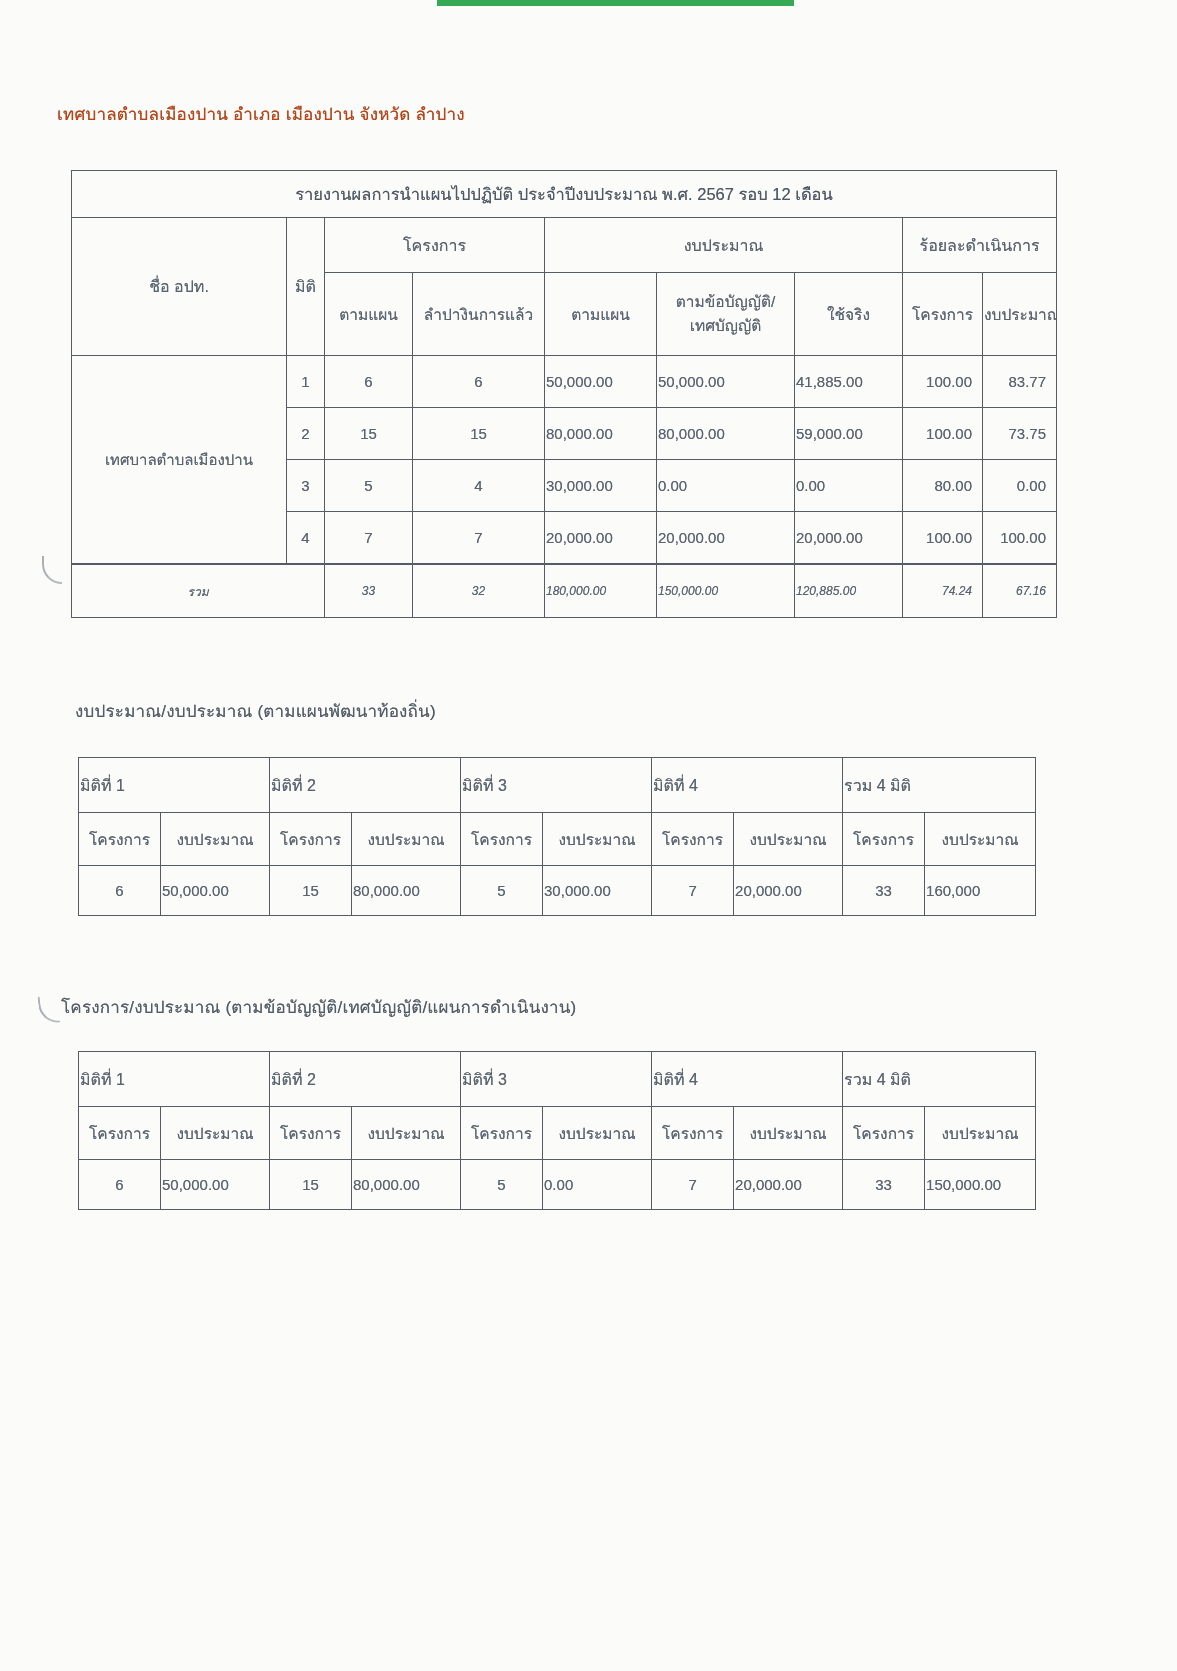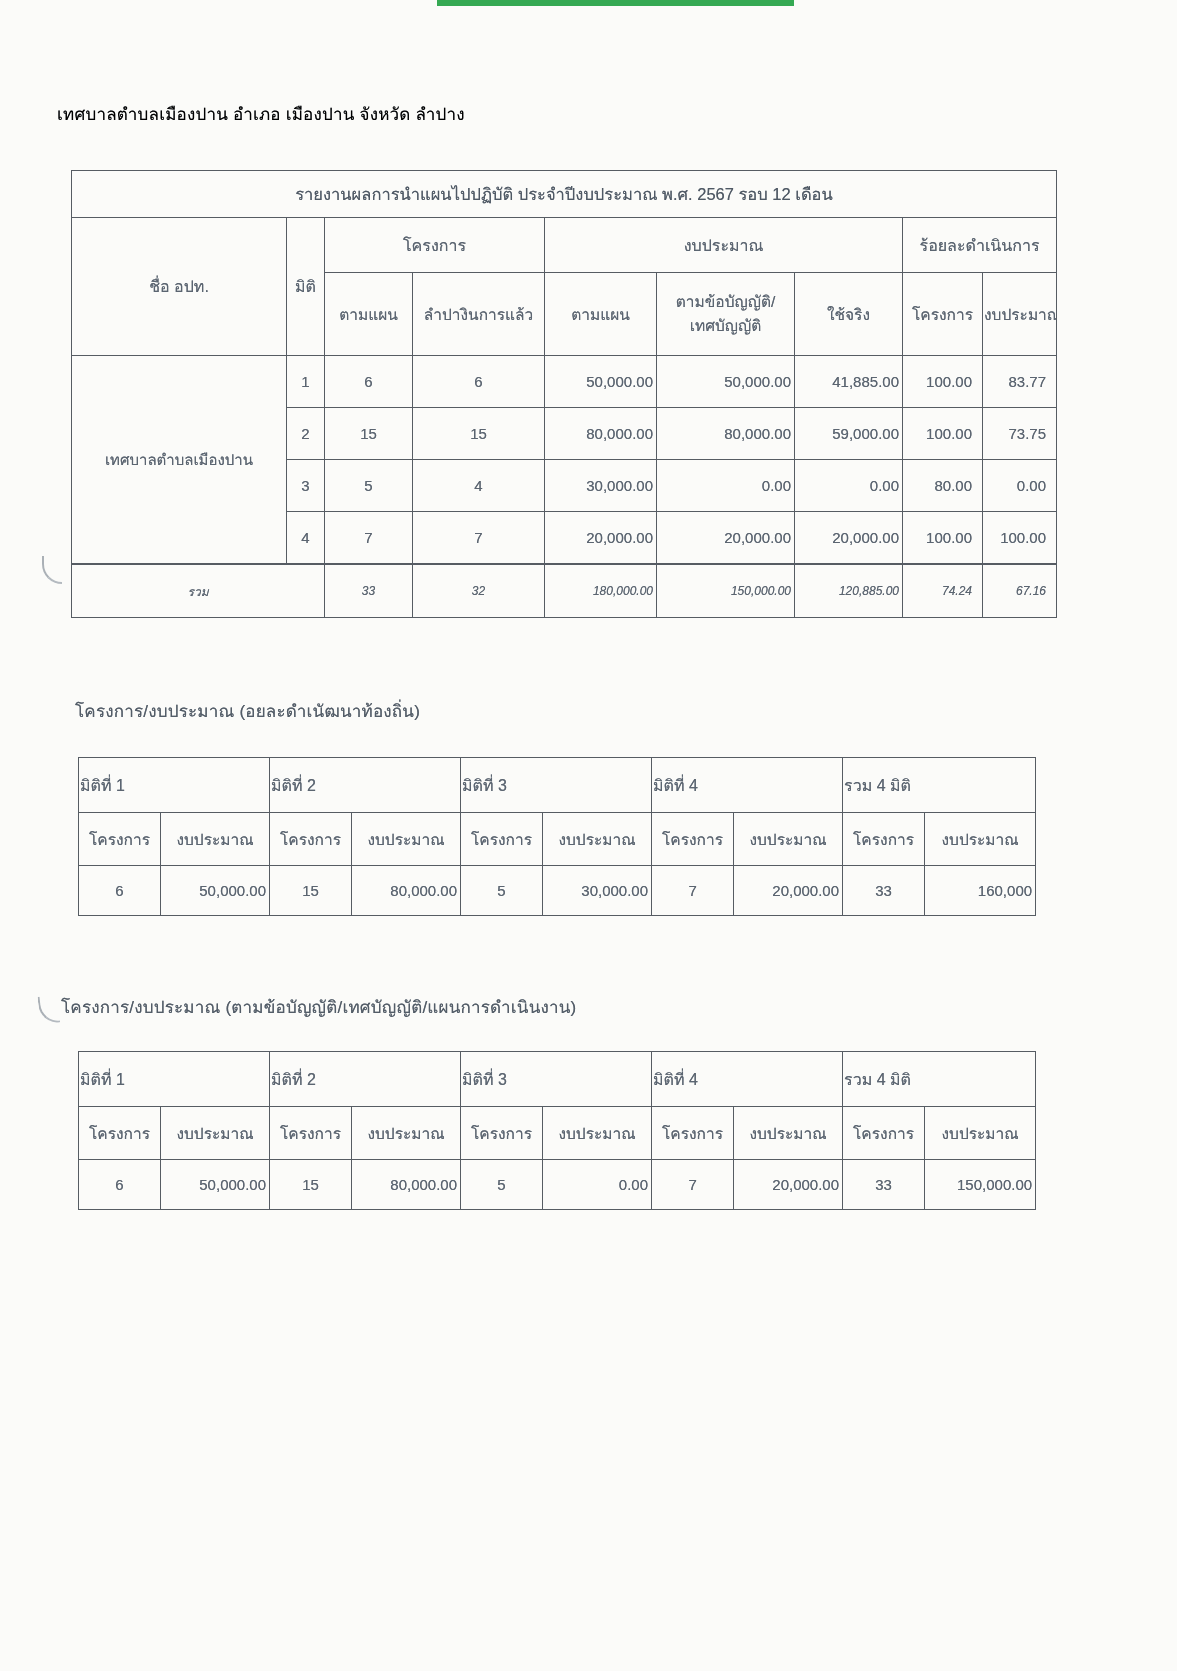--- a/index.html
+++ b/index.html
@@ -14,38 +14,38 @@
     text-shadow:0 0 .5px rgba(88,98,110,.75);
   }
   
   .scan-green{position:absolute;left:437px;top:0;width:357px;height:6px;background:#35a953;}
   .curl{position:absolute;width:26px;height:30px;border:0;}
   .curl:before{content:"";position:absolute;left:6px;top:0;width:18px;height:26px;
     border-left:2px solid #aab0b6;border-bottom:2px solid #b4bac0;border-bottom-left-radius:22px;}
   .curl1{left:36px;top:556px;}
   .curl2{left:33px;top:996px;transform:rotate(-6deg);}
 
-  .muni-line{position:absolute;left:57px;top:100px;font-size:17px;color:#000000;letter-spacing:.2px;}
+  .muni-line{position:absolute;left:57px;top:100px;font-size:17px;color:#c2410c;letter-spacing:.2px;}
   .sec-head{position:absolute;font-size:17px;color:#535d68;letter-spacing:.2px;}
   .sec-head-plan{left:75px;top:697px;}
   .sec-head-ord{left:61px;top:993px;}
 
   table{border-collapse:collapse;position:absolute;table-layout:fixed;background:transparent;}
   td{border:1px solid #565c63;font-size:15px;color:#5b6571;vertical-align:middle;
      overflow:hidden;white-space:nowrap;}
 
   
   .t1{left:65px;top:170px;width:985px;margin-left:6px;}
   .t1 .title-cell{height:44px;text-align:center;font-size:16.5px;color:#4f5965;}
   .t1 .grp{height:52px;text-align:center;font-size:16px;}
   .t1 .sub{height:80px;text-align:center;font-size:15.5px;}
   .t1 .drow td{height:49px;}
   .t1 .trow td{height:50px;border-top-width:2px;font-size:12px;font-style:italic;}
   .cc{text-align:center;}
-  .money{text-align:right;padding-right:3px;}
+  .money{text-align:left;padding-right:3px;}
   .pct{text-align:right;padding-right:10px;}
   .two-line div{line-height:1.55;}
 
   
   .dimtab{width:957px;}
   .t2{left:78px;top:757px;}
   .t3{left:78px;top:1051px;}
   .dimtab .grp{height:52px;text-align:left;font-size:16px;}
   .dimtab .sub td{height:50px;text-align:center;font-size:15.5px;}
   .dimtab .val td{height:47px;}
@@ -145,21 +145,21 @@
       <td class="cc">32</td>
       <td class="money">180,000.00</td>
       <td class="money">150,000.00</td>
       <td class="money">120,885.00</td>
       <td class="pct">74.24</td>
       <td class="pct">67.16</td>
     </tr>
   </tbody>
     </table>
 
-  <div class="sec-head sec-head-plan">โครงการ/งบประมาณ (อยละดำเนัฒนาท้องถิ่น)</div>
+  <div class="sec-head sec-head-plan">งบประมาณ/งบประมาณ (ตามแผนพัฒนาท้องถิ่น)</div>
 
   <table class="dimtab t2">
     <colgroup>
       <col style="width:82px">
         <col style="width:109px">
         <col style="width:82px">
         <col style="width:109px">
       <col style="width:82px">
         <col style="width:109px">
         <col style="width:82px">

